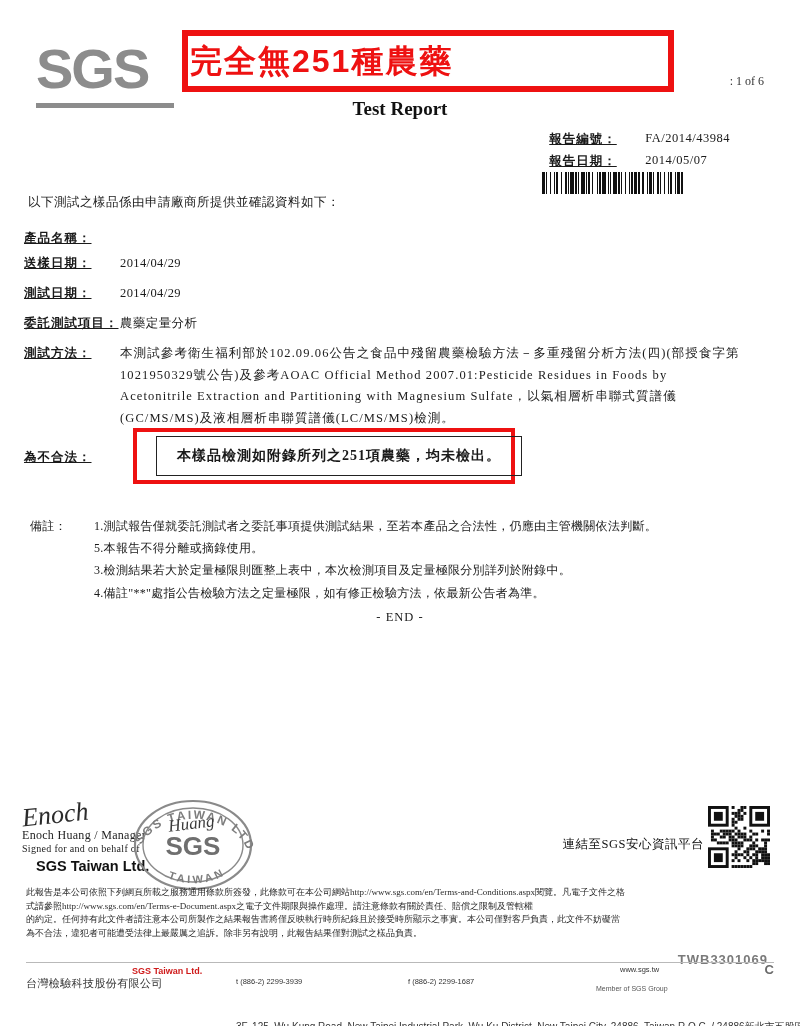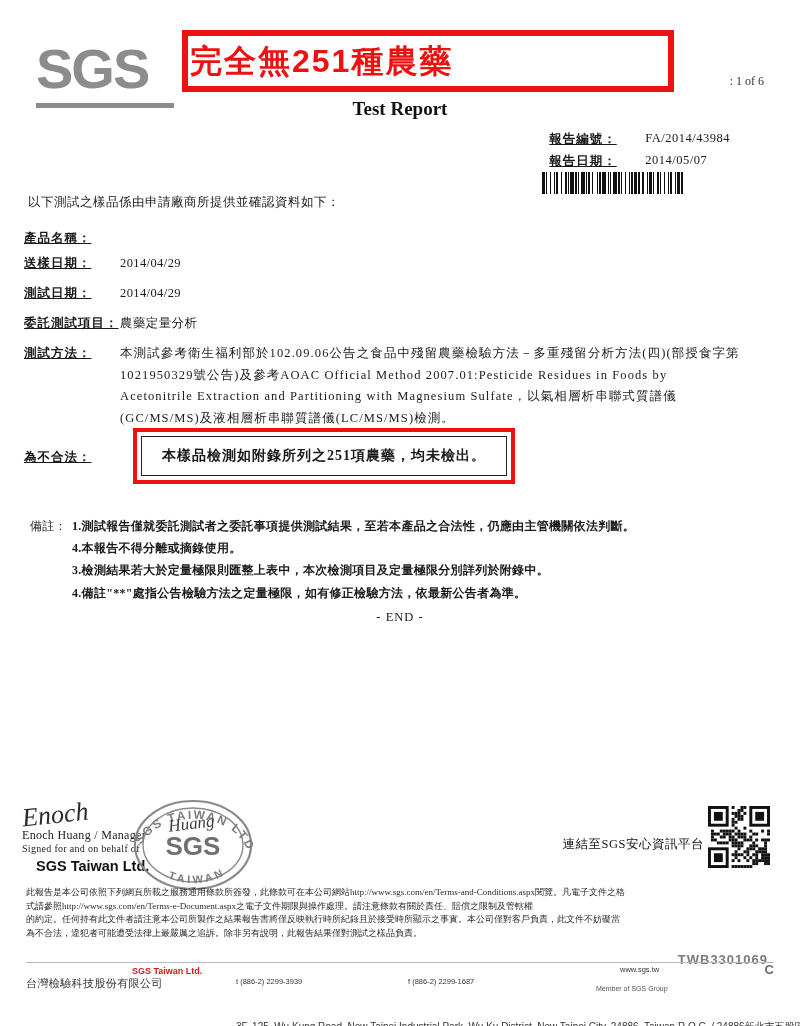--- a/index.html
+++ b/index.html
@@ -174,21 +174,21 @@
   }
   .result-box-red {
     position: absolute;
     left: 133px; top: 428px;
     width: 382px; height: 56px;
     border: 4px solid #ee1111;
     box-sizing: border-box;
   }
   .result-box-inner {
     position: absolute;
-    left: 141px; top: 436px;
+    left: 156px; top: 436px;
     width: 366px; height: 40px;
     border: 1px solid #222;
     box-sizing: border-box;
     display: flex;
     align-items: center;
     justify-content: center;
   }
   .result-text {
     font-size: 14px;
     font-weight: bold;
@@ -202,24 +202,23 @@
     width: 740px;
     font-size: 12px;
     letter-spacing: 0.3px;
   }
   .notes-head {
     position: absolute;
     left: 0; top: 0;
     font-weight: normal;
   }
   .note-line {
-    margin-left: 42px;
+    margin-left: 64px;
     margin-bottom: 6px;
     line-height: 1.35;
-    font-weight: bold;
   }
   .end-mark {
     position: absolute;
     left: 0; top: 92px;
     width: 740px;
     text-align: center;
     font-size: 12.5px;
     letter-spacing: 1px;
   }
 
@@ -517,21 +516,21 @@
 
   <div class="result-label">為不合法：</div>
   <div class="result-box-red"></div>
   <div class="result-box-inner">
     <span class="result-text">本樣品檢測如附錄所列之251項農藥，均未檢出。</span>
   </div>
 
   <div class="notes">
     <span class="notes-head">備註：</span>
     <div class="note-line">1.測試報告僅就委託測試者之委託事項提供測試結果，至若本產品之合法性，仍應由主管機關依法判斷。</div>
-    <div class="note-line">4.本報告不得分離或摘錄使用。</div>
+    <div class="note-line">5.本報告不得分離或摘錄使用。</div>
     <div class="note-line">3.檢測結果若大於定量極限則匯整上表中，本次檢測項目及定量極限分別詳列於附錄中。</div>
     <div class="note-line">4.備註"**"處指公告檢驗方法之定量極限，如有修正檢驗方法，依最新公告者為準。</div>
     <div class="end-mark">- END -</div>
   </div>
 
   <div class="sig-script">Enoch</div>
   <div class="sig-name">Enoch Huang / Manager</div>
   <div class="sig-on-behalf">Signed for and on behalf of</div>
   <div class="sig-company">SGS Taiwan Ltd.</div>
 

